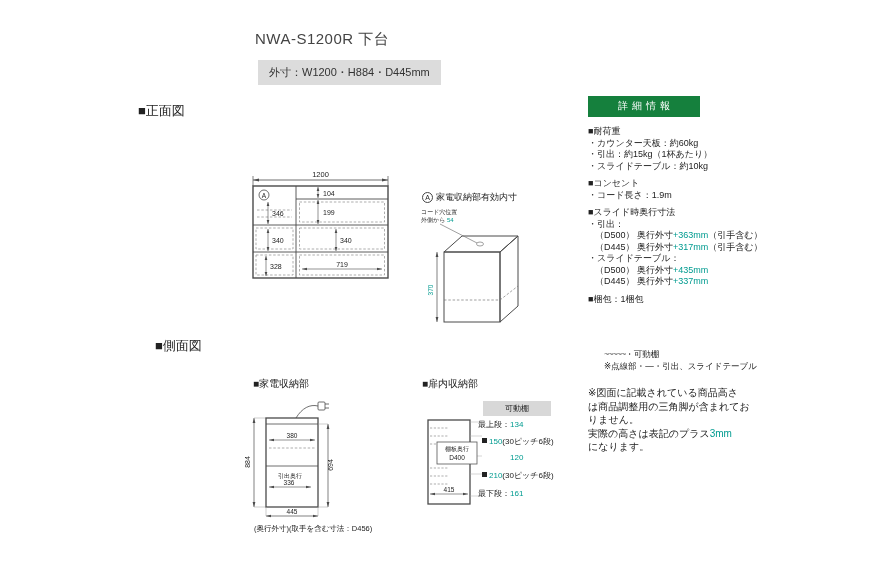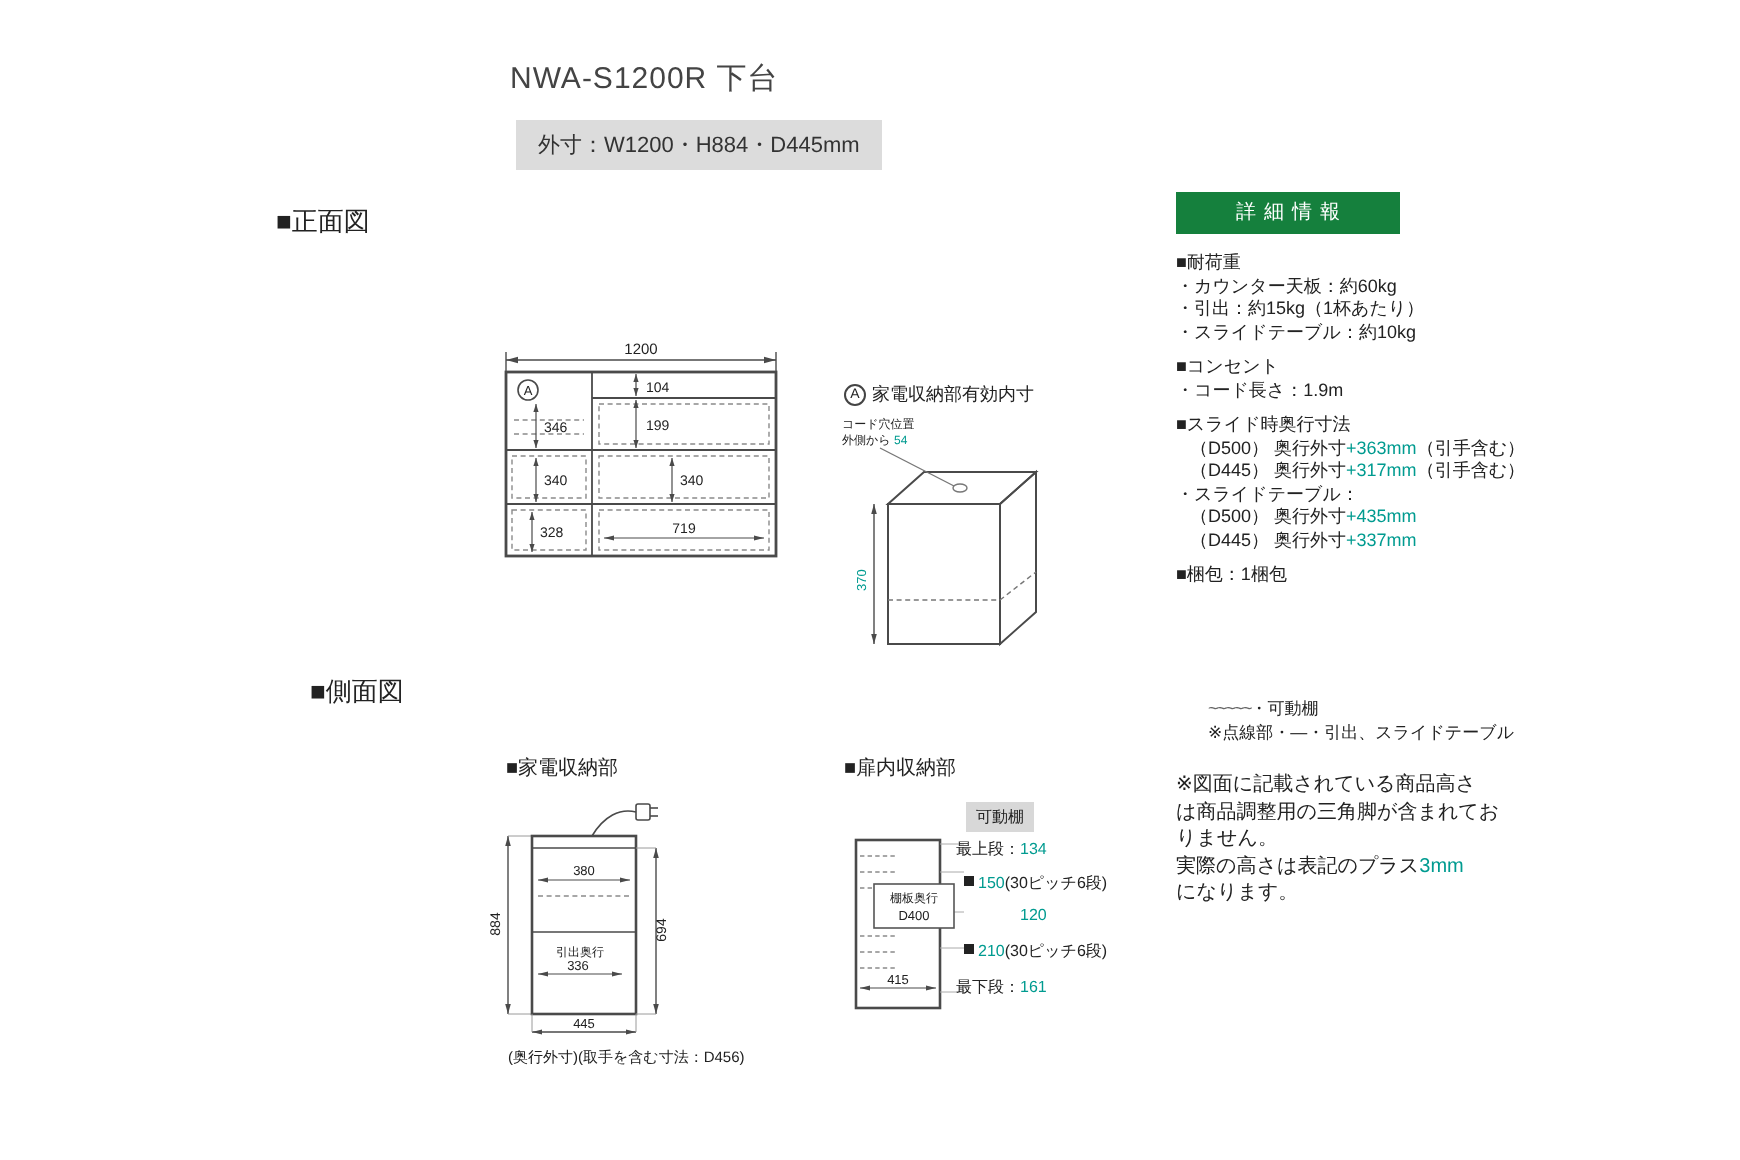--- a/index.html
+++ b/index.html
@@ -14,21 +14,21 @@
   .info-header { left:588px; top:96px; width:112px; background:#15803d; color:#fff; text-align:center;
                  font-size:10px; letter-spacing:4px; padding:3px 0 4px 4px; }
   .info-body { left:588px; top:126px; width:270px; font-size:9px; color:#222; }
   .info-body .line { line-height:11.5px; white-space:nowrap; }
   .info-body .gap { height:6px; }
   .indent { padding-left:7px; }
   .teal { color:#009b90; fill:#009b90; }
   .legend { left:604px; top:348px; font-size:8.5px; color:#222; line-height:12px; }
   .wave { color:#666; letter-spacing:-1px; font-size:9px; }
   .note { left:588px; top:386px; width:230px; font-size:10px; line-height:13.5px; color:#222; }
-  .chip { left:483px; top:401px; background:#d8d8d8; color:#222; font-size:8px; padding:2px 5px; }
+  .chip { left:483px; top:401px; background:#d8d8d8; color:#222; font-size:8px; padding:2px 22px; }
   .ann { font-size:8px; color:#222; white-space:nowrap;text-align:center; }
   .sq { display:inline-block; width:5px; height:5px; background:#222; margin-right:2px; vertical-align:1px; }
   .circle-a { display:inline-flex; align-items:center; justify-content:center; width:11px; height:11px;
               border:1px solid #444; border-radius:50%; font-size:7px; margin-right:3px; flex:0 0 auto; color:#222; }
   .sketch-label { left:422px; top:191px; font-size:9px; color:#222; display:flex; align-items:center;justify-content:flex-end; }
   .drawing-note { font-size:7.5px; color:#222; white-space:nowrap; }
   svg text { font-family:"Liberation Sans","DejaVu Sans",sans-serif; fill:#222; }
 </style>
 </head>
 <body>
@@ -142,20 +142,21 @@
   <div class="abs info-body">
     <div class="line">■耐荷重</div>
     <div class="line">・カウンター天板：約60kg</div>
     <div class="line">・引出：約15kg（1杯あたり）</div>
     <div class="line">・スライドテーブル：約10kg</div>
     <div class="gap"></div>
     <div class="line">■コンセント</div>
     <div class="line">・コード長さ：1.9m</div>
     <div class="gap"></div>
     <div class="line">■スライド時奥行寸法</div>
+    <div class="line">・引出：</div>
     <div class="line indent">
       <span>（D500） 奥行外寸</span><span class="teal">+363mm</span><span>（引手含む）</span>
     </div>
     <div class="line indent">
       <span>（D445） 奥行外寸</span><span class="teal">+317mm</span><span>（引手含む）</span>
     </div>
     <div class="line">・スライドテーブル：</div>
     <div class="line indent">
       <span>（D500） 奥行外寸</span><span class="teal">+435mm</span>
     </div>

